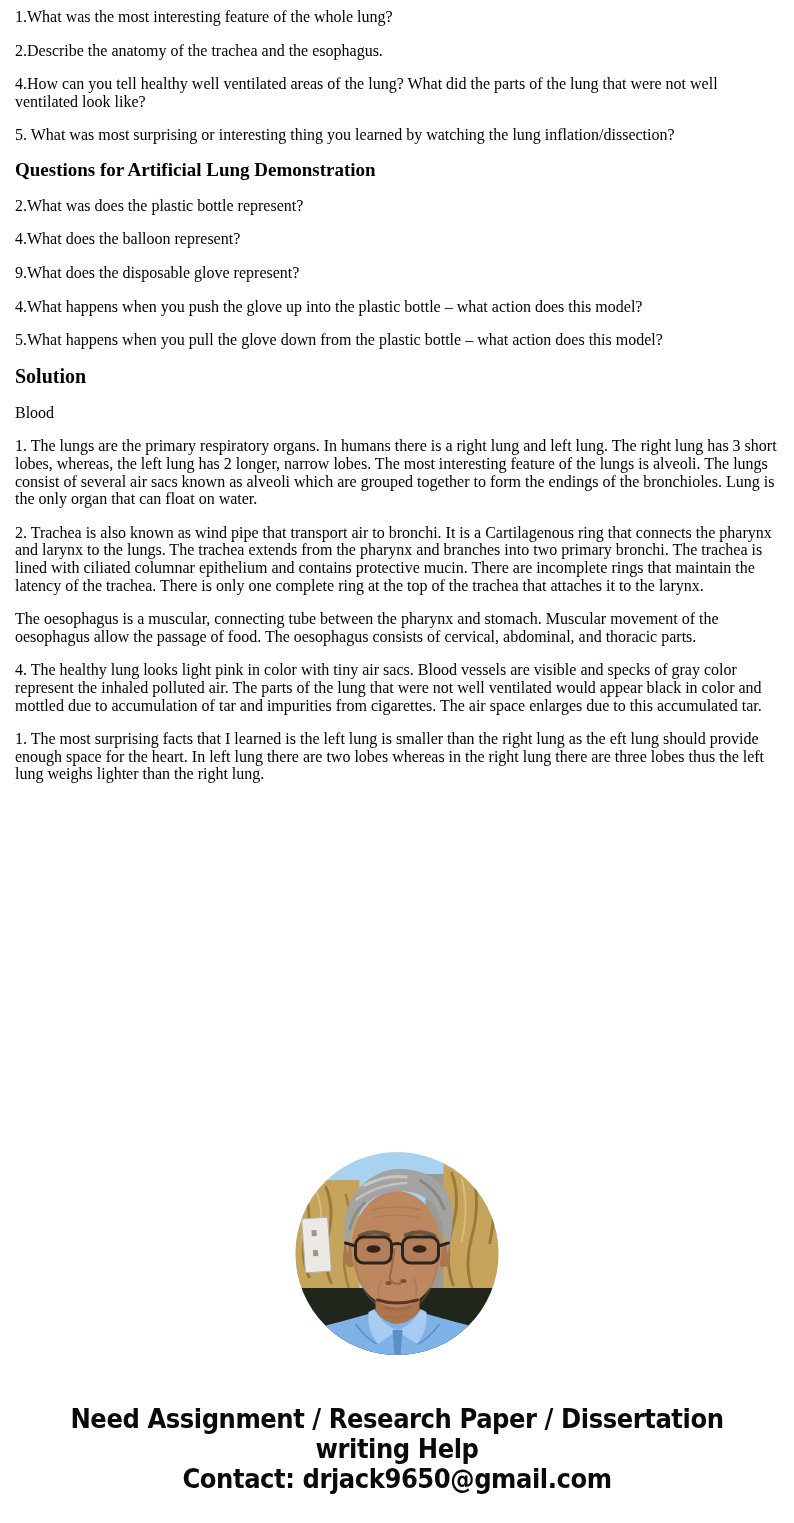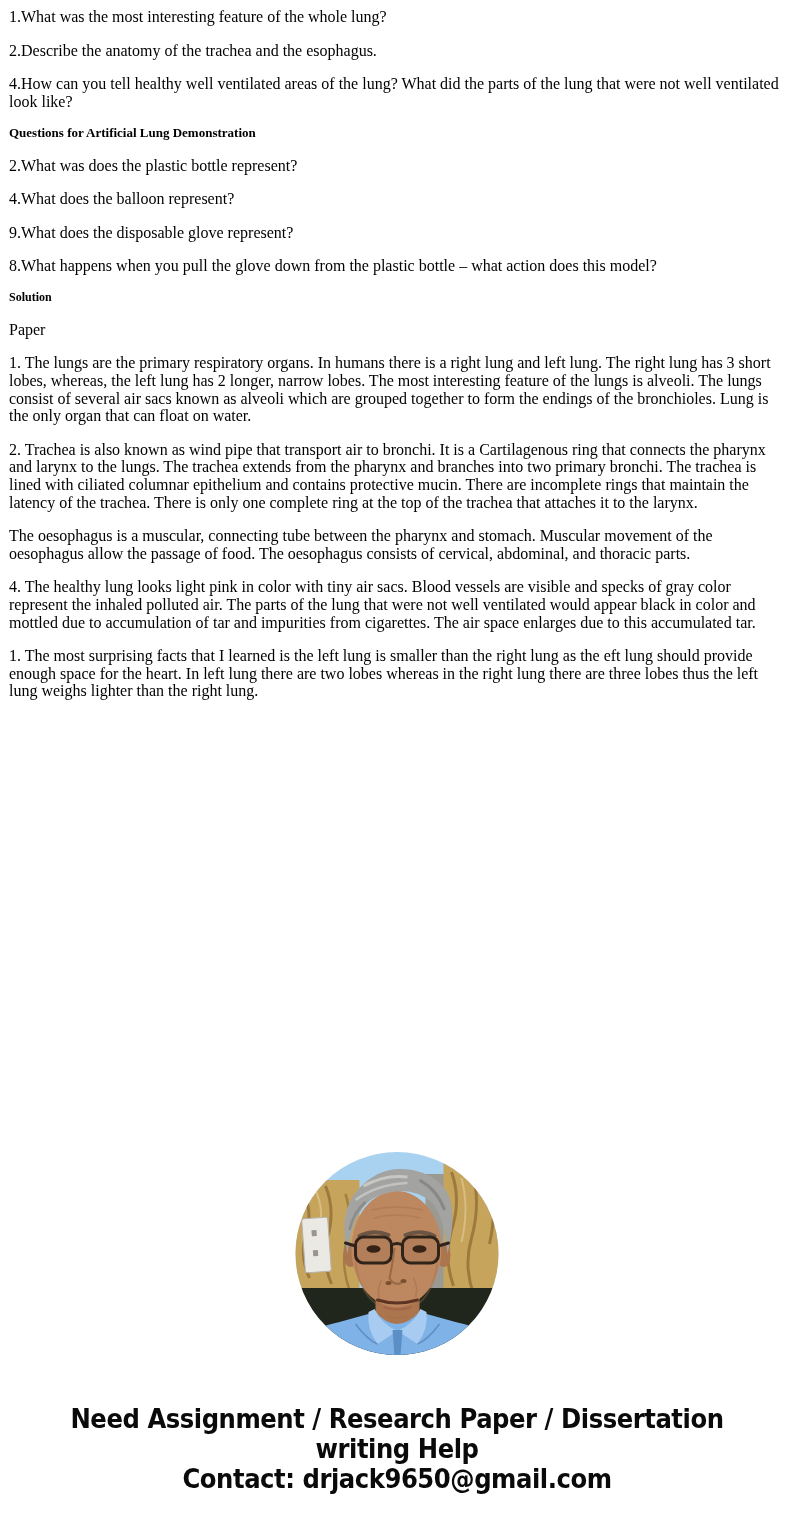--- a/index.html
+++ b/index.html
@@ -6,32 +6,32 @@
   body {
     width: 794px;
     height: 1523px;
     background: #ffffff;
     position: relative;
     font-family: "Liberation Serif", serif;
     color: #000000;
     overflow: hidden;
   }
   .page {
-    padding: 0 9px;
+    padding: 0 15px;
     font-size: 16px;
     line-height: 1.1;
   }
   .page p { margin: 16px 0; }
   .page p.first { margin-top: 8px; }
   .bold-heading {
     font-weight: bold;
-    font-size: 13px;
+    font-size: 19px;
   }
   .solution-heading {
-    font-size: 12px;
+    font-size: 20px;
     font-weight: bold;
     margin: 2px 0;
     line-height: 1.15;
   }
   .avatar-wrap {
     position: absolute;
     top: 1152px;
     left: 50%;
     transform: translateX(-50%);
     width: 203px;
@@ -54,31 +54,33 @@
   }
 </style>
 </head>
 <body>
 
 <div class="page">
 
   <p class="first">1.What was the most interesting feature of the whole lung?</p>
   <p>2.Describe the anatomy of the trachea and the esophagus.</p>
   <p>4.How can you tell healthy well ventilated areas of the lung? What did the parts of the lung that were not well ventilated look like?</p>
+  <p>5. What was most surprising or interesting thing you learned by watching the lung inflation/dissection?</p>
 
   <p class="bold-heading">Questions for Artificial Lung Demonstration</p>
 
   <p>2.What was does the plastic bottle represent?</p>
   <p>4.What does the balloon represent?</p>
   <p>9.What does the disposable glove represent?</p>
-  <p>8.What happens when you pull the glove down from the plastic bottle – what action does this model?</p>
+  <p>4.What happens when you push the glove up into the plastic bottle – what action does this model?</p>
+  <p>5.What happens when you pull the glove down from the plastic bottle – what action does this model?</p>
 
   <div class="solution-heading">Solution</div>
 
-  <p>Paper</p>
+  <p>Blood</p>
 
   <p>1. The lungs are the primary respiratory organs. In humans there is a right lung and left lung. The right lung has 3 short lobes, whereas, the left lung has 2 longer, narrow lobes. The most interesting feature of the lungs is alveoli. The lungs consist of several air sacs known as alveoli which are grouped together to form the endings of the bronchioles. Lung is the only organ that can float on water.</p>
   <p>2. Trachea is also known as wind pipe that transport air to bronchi. It is a Cartilagenous ring that connects the pharynx and larynx to the lungs. The trachea extends from the pharynx and branches into two primary bronchi. The trachea is lined with ciliated columnar epithelium and contains protective mucin. There are incomplete rings that maintain the latency of the trachea. There is only one complete ring at the top of the trachea that attaches it to the larynx.</p>
   <p>The oesophagus is a muscular, connecting tube between the pharynx and stomach. Muscular movement of the oesophagus allow the passage of food. The oesophagus consists of cervical, abdominal, and thoracic parts.</p>
   <p>4. The healthy lung looks light pink in color with tiny air sacs. Blood vessels are visible and specks of gray color represent the inhaled polluted air. The parts of the lung that were not well ventilated would appear black in color and mottled due to accumulation of tar and impurities from cigarettes. The air space enlarges due to this accumulated tar.</p>
   <p>1. The most surprising facts that I learned is the left lung is smaller than the right lung as the eft lung should provide enough space for the heart. In left lung there are two lobes whereas in the right lung there are three lobes thus the left lung weighs lighter than the right lung.</p>
 
 </div>
 
 <div class="avatar-wrap">

